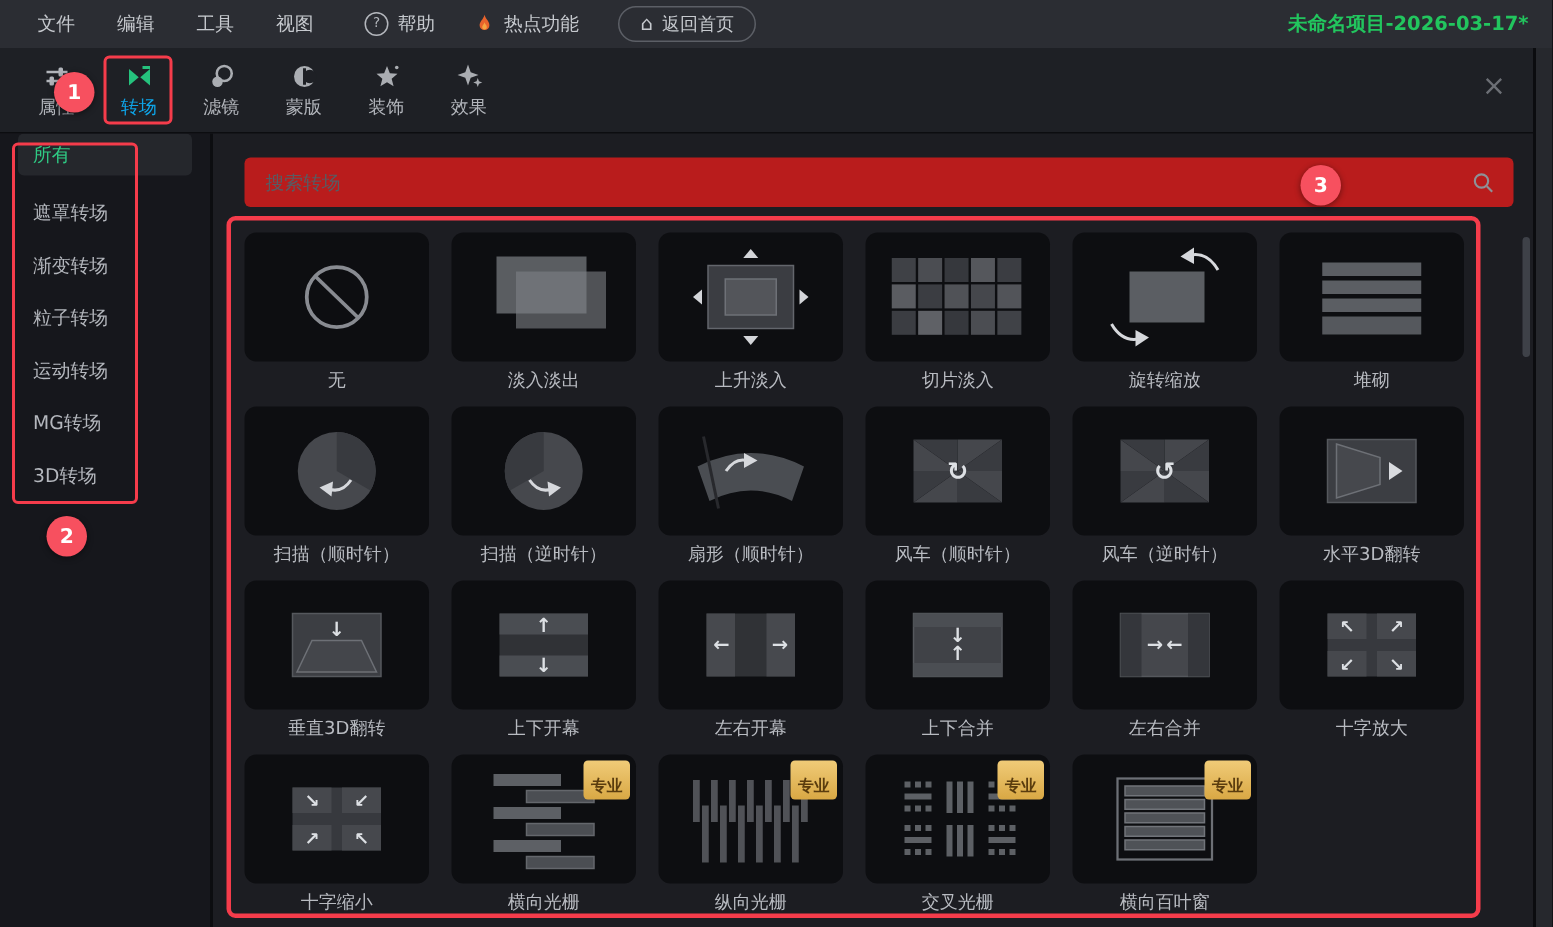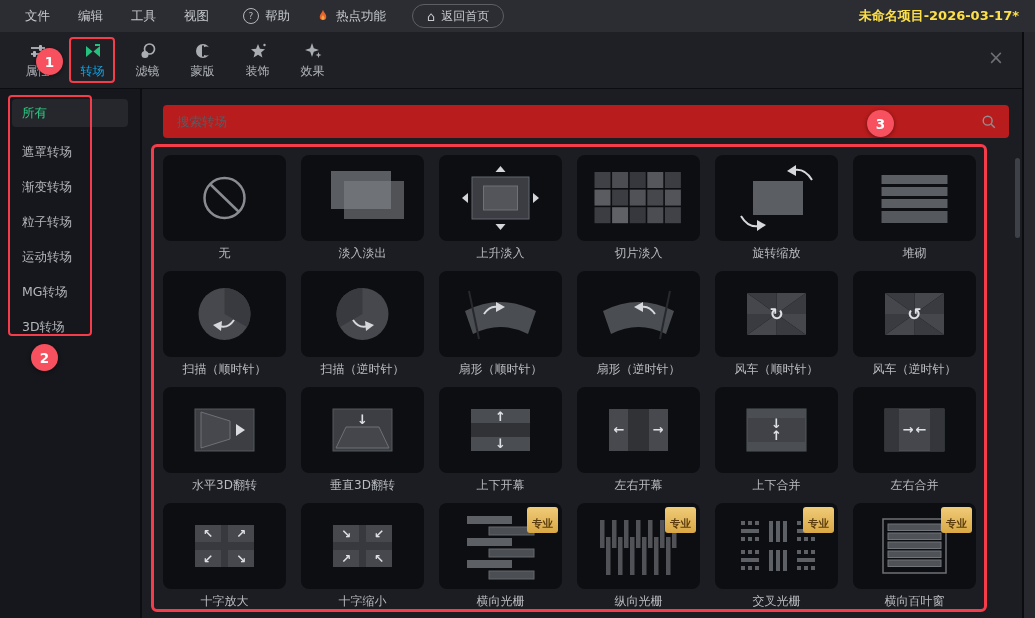--- a/index.html
+++ b/index.html
@@ -11,33 +11,33 @@
   .menu-left{display:flex;align-items:center;gap:28px;margin-left:25px;}
   .menu-item{cursor:default;}
   .menu-group{display:flex;align-items:center;gap:6px;}
   .help-group{margin-left:34px;}
   .hot-group{margin-left:26px;}
   .help-circle{display:inline-flex;align-items:center;justify-content:center;width:14px;height:14px;
     border:1.2px solid #b4b7bd;border-radius:50%;font-size:9px;color:#b4b7bd;}
   .back-pill{margin-left:26px;height:22px;padding:0 14px;border:1px solid #5c5f66;border-radius:12px;
     display:flex;align-items:center;gap:6px;font-size:12px;color:#c6c9ce;}
   .home-glyph{font-size:13px;line-height:1;}
-  .proj-title{margin-left:auto;margin-right:16px;font-size:13px;font-weight:bold;color:#fde047;}
+  .proj-title{margin-left:auto;margin-right:16px;font-size:13px;font-weight:bold;color:#22c55e;}
   
   .tabbar{position:absolute;top:32px;left:0;right:13px;height:56px;background:#1e2025;
     border-bottom:1px solid #0c0d10;display:flex;align-items:center;z-index:4;}
   .tabs{display:flex;margin-left:10px;}
   .tab{width:55px;display:flex;flex-direction:column;align-items:center;gap:3px;
     font-size:12px;color:#b2b5bb;padding-top:2px;}
   .tab .tab-icon{height:18px;display:flex;align-items:center;justify-content:center;}
   .tab.active{color:#0ea5e9;}
   .panel-close{position:absolute;right:18px;top:16px;font-size:19px;color:#6c6f75;line-height:1;}
   
   .sidebar{position:absolute;top:88px;left:0;bottom:0;width:142px;background:#16171c;
-    border-right:2px solid #0c0d10;padding-top:11px;box-sizing:border-box;z-index:3;}
+    border-right:2px solid #0c0d10;padding-top:1px;box-sizing:border-box;z-index:3;}
   .side-item{height:35px;display:flex;align-items:center;padding-left:22px;
     font-size:12.5px;color:#b4b7bd;}
   .side-item.selected{height:28px;margin:0 12px 8px 12px;padding-left:10px;
     background:#25272c;border-radius:4px;color:#2fca84;}
   
   .content{position:absolute;top:88px;left:144px;right:13px;bottom:0;background:#1c1d22;
     padding:17px 0 0 19px;box-sizing:border-box;z-index:3;}
   .searchbar{height:33px;width:846px;background:#b91c1c;border-radius:4px;
     display:flex;align-items:center;padding:0 12px;box-sizing:border-box;}
   .searchbar input{flex:1;background:transparent;border:none;outline:none;
@@ -304,33 +304,20 @@
               <line x1="30" y1="20" x2="40" y2="68" stroke="#28292d" stroke-width="2"></line>
               <path d="M45,43 Q51,34 59,36" fill="none" stroke="#d6d8dc" stroke-width="2"></path>
               <path d="M57,31 l9,5 -9,5 z" fill="#d6d8dc"></path>
             </svg>
           </div>
           <div class="tile-label">扇形（顺时针）</div>
         </div>
         <div class="tile">
           <div class="thumb">
             <svg viewBox="0 0 123 86">
-              <g transform="translate(123,0) scale(-1,1)">
-                <path d="M26,40 Q61.5,22 97,40 L89,63 Q61.5,49 34,63 Z" fill="#4a4d52"></path>
-                <line x1="30" y1="20" x2="40" y2="68" stroke="#28292d" stroke-width="2"></line>
-                <path d="M45,43 Q51,34 59,36" fill="none" stroke="#d6d8dc" stroke-width="2"></path>
-                <path d="M57,31 l9,5 -9,5 z" fill="#d6d8dc"></path>
-              </g>
-            </svg>
-          </div>
-          <div class="tile-label">扇形（逆时针）</div>
-        </div>
-        <div class="tile">
-          <div class="thumb">
-            <svg viewBox="0 0 123 86">
               <polygon points="61.5,43 61.5,22 91,22" fill="#45474c"></polygon>
               <polygon points="61.5,43 91,22 91,43" fill="#393b40"></polygon>
               <polygon points="61.5,43 91,43 91,64" fill="#45474c"></polygon>
               <polygon points="61.5,43 91,64 61.5,64" fill="#393b40"></polygon>
               <polygon points="61.5,43 61.5,64 32,64" fill="#45474c"></polygon>
               <polygon points="61.5,43 32,64 32,43" fill="#393b40"></polygon>
               <polygon points="61.5,43 32,43 32,22" fill="#45474c"></polygon>
               <polygon points="61.5,43 32,22 61.5,22" fill="#393b40"></polygon>
               <text x="61.5" y="49" text-anchor="middle" style="font:bold 17px 'DejaVu Sans',sans-serif" fill="#dde0e4">↻</text>
             </svg>

